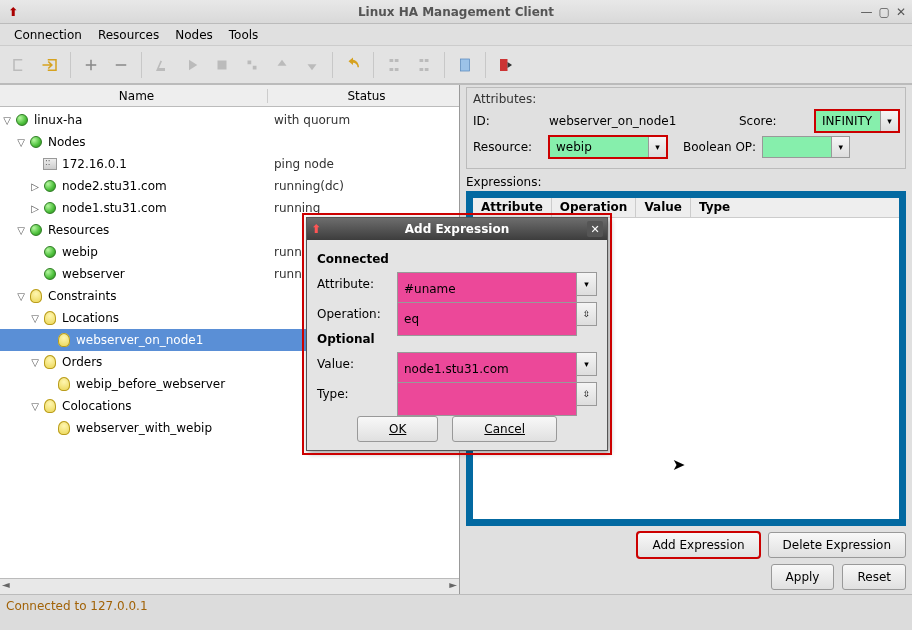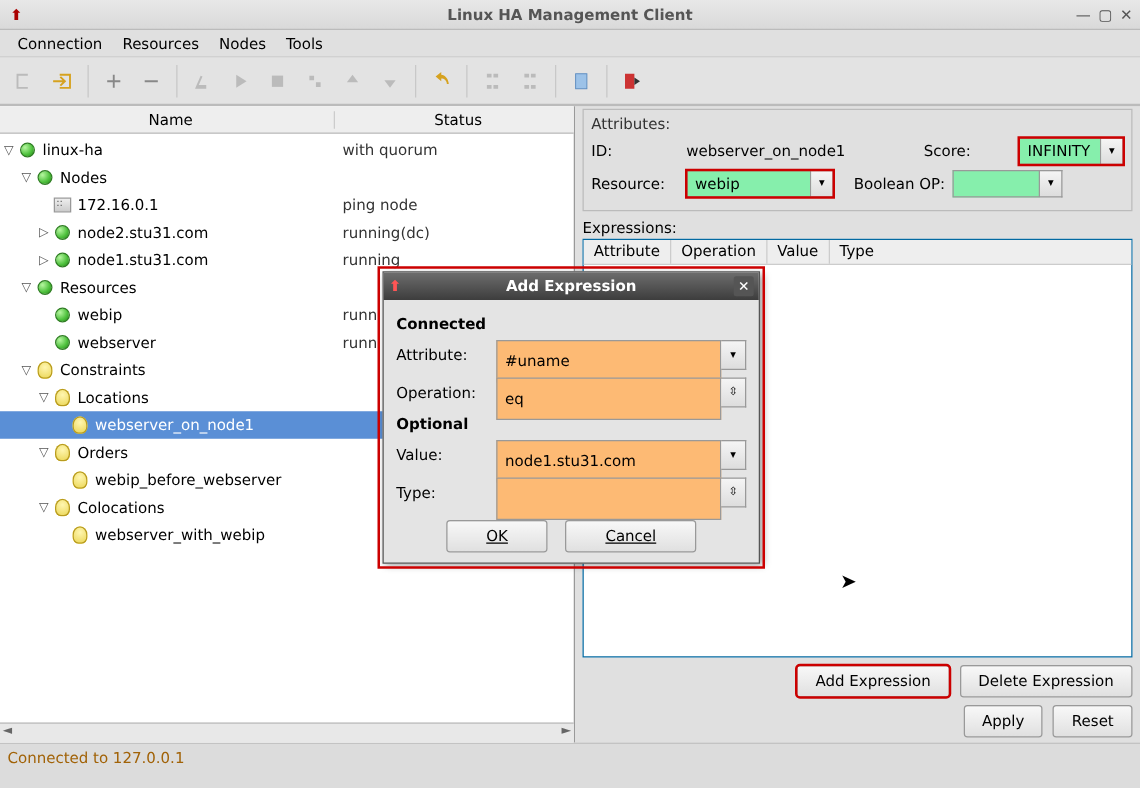--- a/index.html
+++ b/index.html
@@ -37,38 +37,38 @@
 .rightpane { flex: 1; background: #e0e0e0; display: flex; flex-direction: column; padding: 2px 6px 4px 6px; }
 .attrbox { border:1px solid #bbb; background: #e0e0e0; padding: 4px 6px 6px 6px; }
 .attrhdr { color:#333; margin-bottom:4px; }
 .attrrow { display:flex; align-items:center; gap:6px; margin:4px 0; }
 .attrrow label { min-width:70px; }
 .combo { height:22px; display:flex; align-items:center; }
 .combo .cbbody { background:#86efac; border:1px solid #999; padding:0 6px; height:22px; display:flex; align-items:center; }
 .combo .cbbtn { width:18px; height:22px; background:linear-gradient(#f5f5f5,#ddd); border:1px solid #999; border-left:none; display:flex; align-items:center; justify-content:center; font-size:9px; }
 .hl { outline:2px solid #c00; outline-offset:-1px; }
 .exprhdr { margin-top:6px; }
-.exprtbl { background:#fff; border:1px solid #0369a1; flex:1; margin-top:2px; position:relative; }
+.exprtbl { background:#fff; border:7px solid #0369a1; flex:1; margin-top:2px; position:relative;font-weight:bold; }
 .exprtbl .thd { display:flex; height:20px; background:#eee; border-bottom:1px solid #ccc; }
 .exprtbl .thd span { padding:2px 8px; border-right:1px solid #ccc; }
 .btnrow { display:flex; justify-content:flex-end; gap:8px; margin-top:6px; }
 .btn { height:26px; padding:0 14px; background:linear-gradient(#f8f8f8,#e0e0e0); border:1px solid #999; border-radius:3px; display:flex; align-items:center; }
 .status { height:22px; padding:2px 6px; border-top:1px solid #bbb; background:#dcdcdc; display:flex; align-items:center; color:#a16207; }
 
 
 .dialog { position:absolute; left:306px; top:217px; width:302px; background:#e4e4e4; border:1px solid #555; box-shadow:2px 2px 6px rgba(0,0,0,.4); outline:2px solid #c00; outline-offset:2px; }
 .dlg-title { height:22px; background:linear-gradient(#6d6d6d,#3d3d3d); color:#fff; display:flex; align-items:center; justify-content:center; position:relative; font-weight:bold; }
 .dlg-title .dicon { position:absolute; left:4px; color:#f55; }
 .dlg-title .dclose { position:absolute; right:4px; width:16px; height:16px; background:#555; color:#fff; display:flex; align-items:center; justify-content:center; font-size:11px; border-radius:2px; }
 .dlg-body { padding:8px 10px; }
 .dlg-body .sect { font-weight:bold; margin:4px 0; }
 .dlgrow { display:flex; align-items:center; margin:6px 0; }
 .dlgrow label { width:80px; }
 .dcombo { flex:1; height:24px; display:flex; }
-.dcombo .dbody { flex:1; background:#fdba74; border:1px solid #999; padding:16px 6px; display:flex; align-items:center; }
+.dcombo .dbody { flex:1; background:#ec4899; border:1px solid #999; padding:16px 6px; display:flex; align-items:center; }
 .dcombo .dbtn { width:20px; background:linear-gradient(#f5f5f5,#ddd); border:1px solid #999; border-left:none; display:flex; align-items:center; justify-content:center; font-size:9px; }
 .dlg-btns { display:flex; justify-content:center; gap:14px; margin-top:10px; }
 .dbtn2 { height:26px; padding:0 31px; background:linear-gradient(#f8f8f8,#e0e0e0); border:1px solid #999; border-radius:3px; display:flex; align-items:center; }
 
 .cursor { position:absolute; left:672px; top:455px; font-size:16px; color:#000; pointer-events:none; }
 </style>
 </head>
 <body>
 
 <div class="titlebar">

